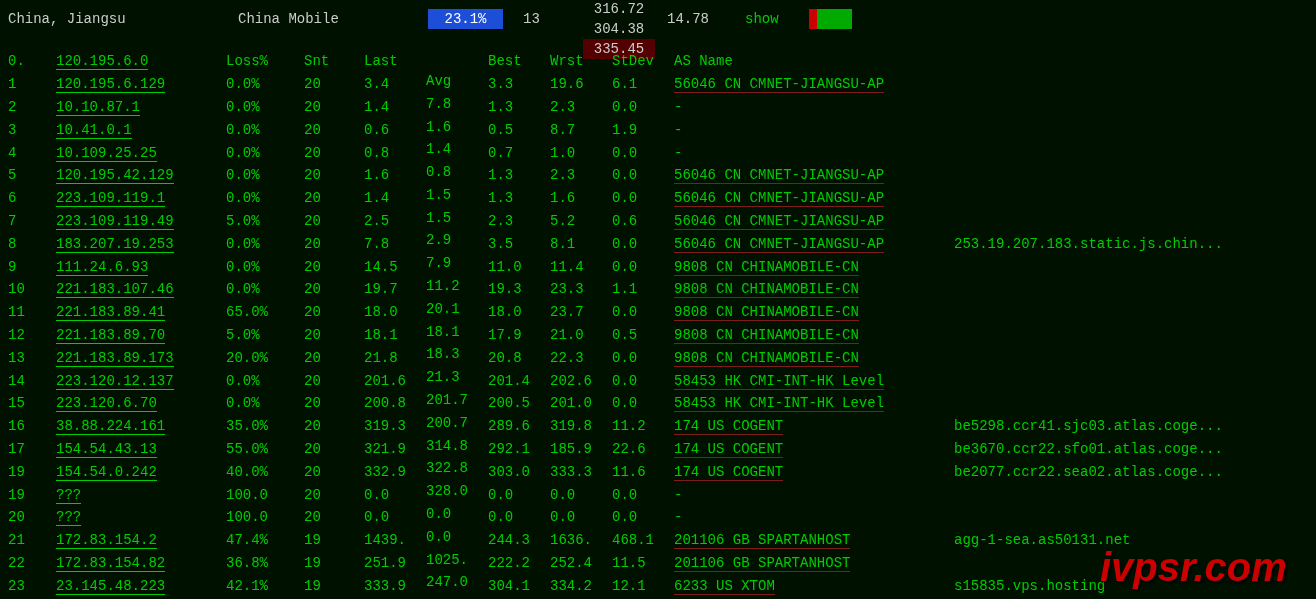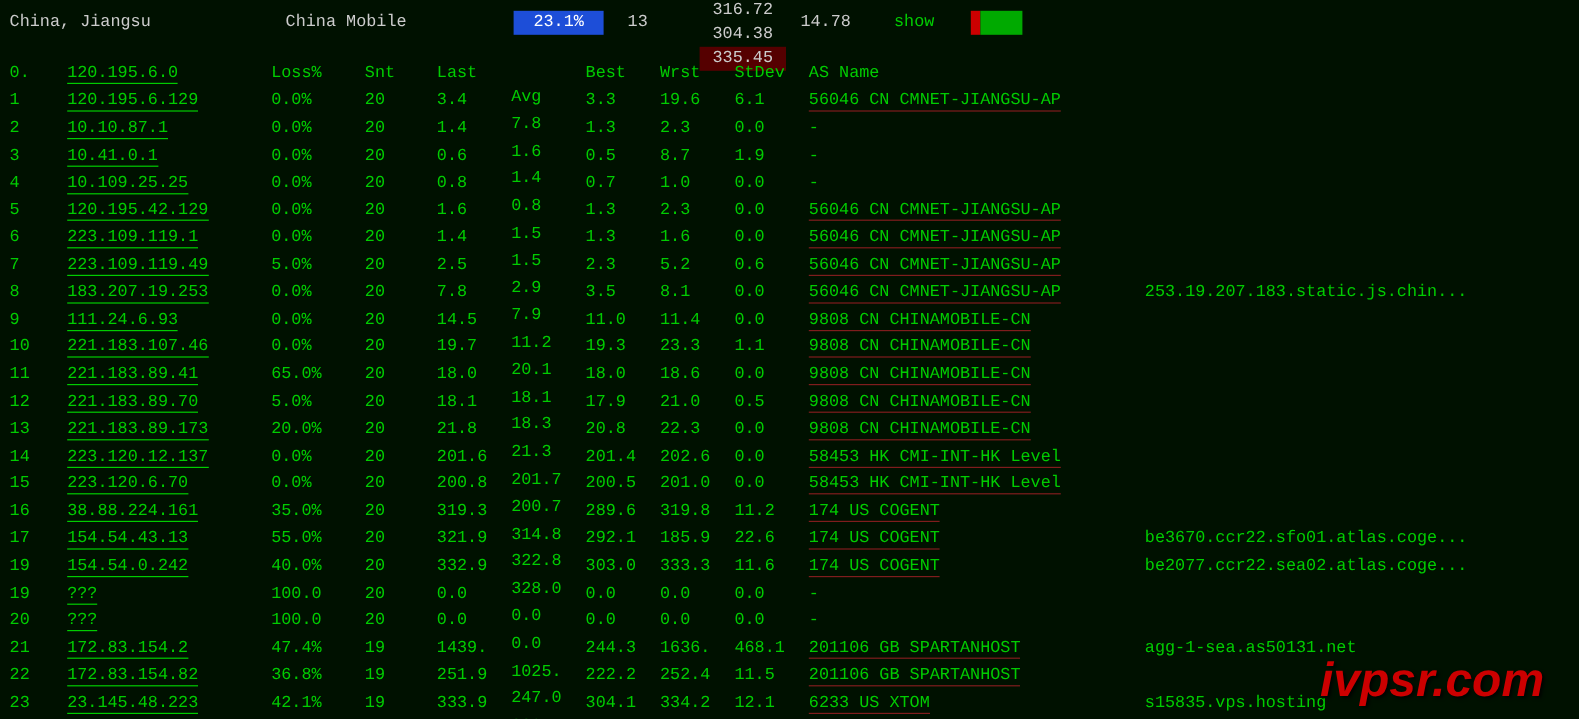--- a/index.html
+++ b/index.html
@@ -307,21 +307,21 @@
       <div class="col-ptr"></div>
     </div>
     <div class="data-row">
       <div class="col-num">11</div>
       <div class="col-ip"><span class="u">221.183.89.41</span></div>
       <div class="col-loss">65.0%</div>
       <div class="col-snt">20</div>
       <div class="col-last">18.0</div>
       <div class="col-avg">18.1</div>
       <div class="col-best">18.0</div>
-      <div class="col-wrst">18.6</div>
+      <div class="col-wrst">23.7</div>
       <div class="col-stdev">0.0</div>
       <div class="col-asn"><span class="u">9808  CN CHINAMOBILE-CN</span></div>
       <div class="col-ptr"></div>
     </div>
     <div class="data-row">
       <div class="col-num">12</div>
       <div class="col-ip"><span class="u">221.183.89.70</span></div>
       <div class="col-loss">5.0%</div>
       <div class="col-snt">20</div>
       <div class="col-last">18.1</div>
@@ -375,20 +375,21 @@
       <div class="col-num">16</div>
       <div class="col-ip"><span class="u">38.88.224.161</span></div>
       <div class="col-loss">35.0%</div>
       <div class="col-snt">20</div>
       <div class="col-last">319.3</div>
       <div class="col-avg">314.8</div>
       <div class="col-best">289.6</div>
       <div class="col-wrst">319.8</div>
       <div class="col-stdev">11.2</div>
       <div class="col-asn"><span class="u">174   US COGENT</span></div>
+      <div class="col-ptr">be5298.ccr41.sjc03.atlas.coge...</div>
     </div>
     <div class="data-row">
       <div class="col-num">17</div>
       <div class="col-ip"><span class="u">154.54.43.13</span></div>
       <div class="col-loss">55.0%</div>
       <div class="col-snt">20</div>
       <div class="col-last">321.9</div>
       <div class="col-avg">322.8</div>
       <div class="col-best">292.1</div>
       <div class="col-wrst">185.9</div>

